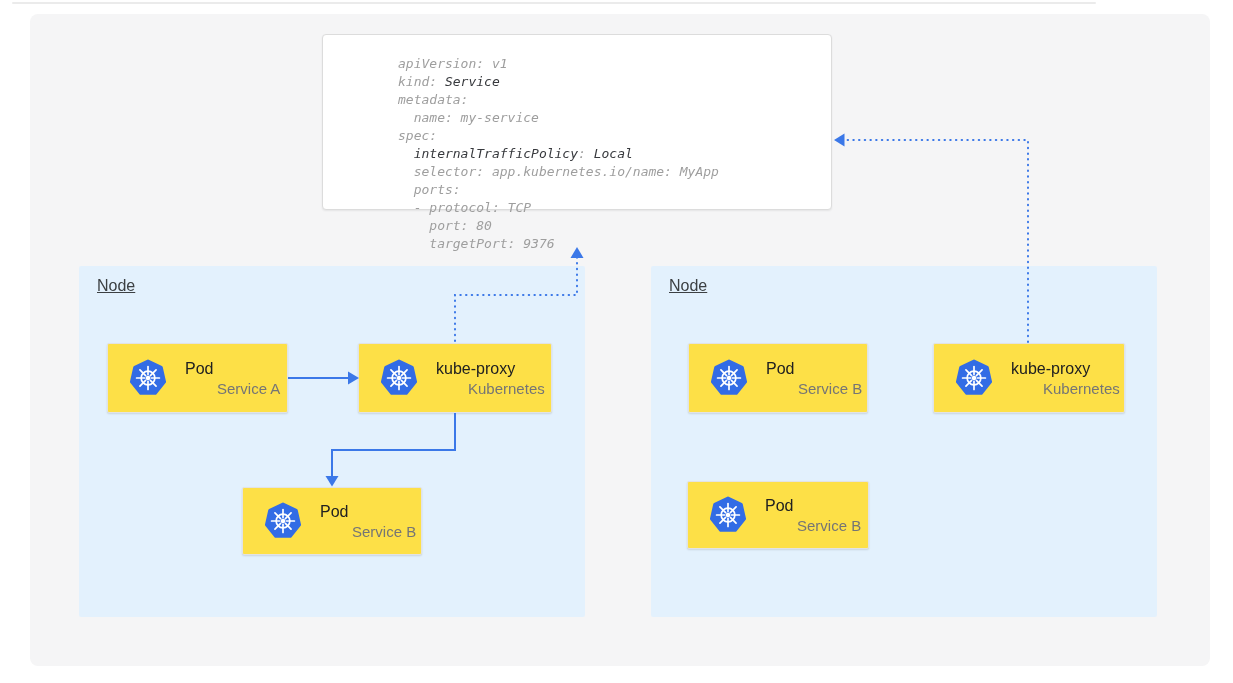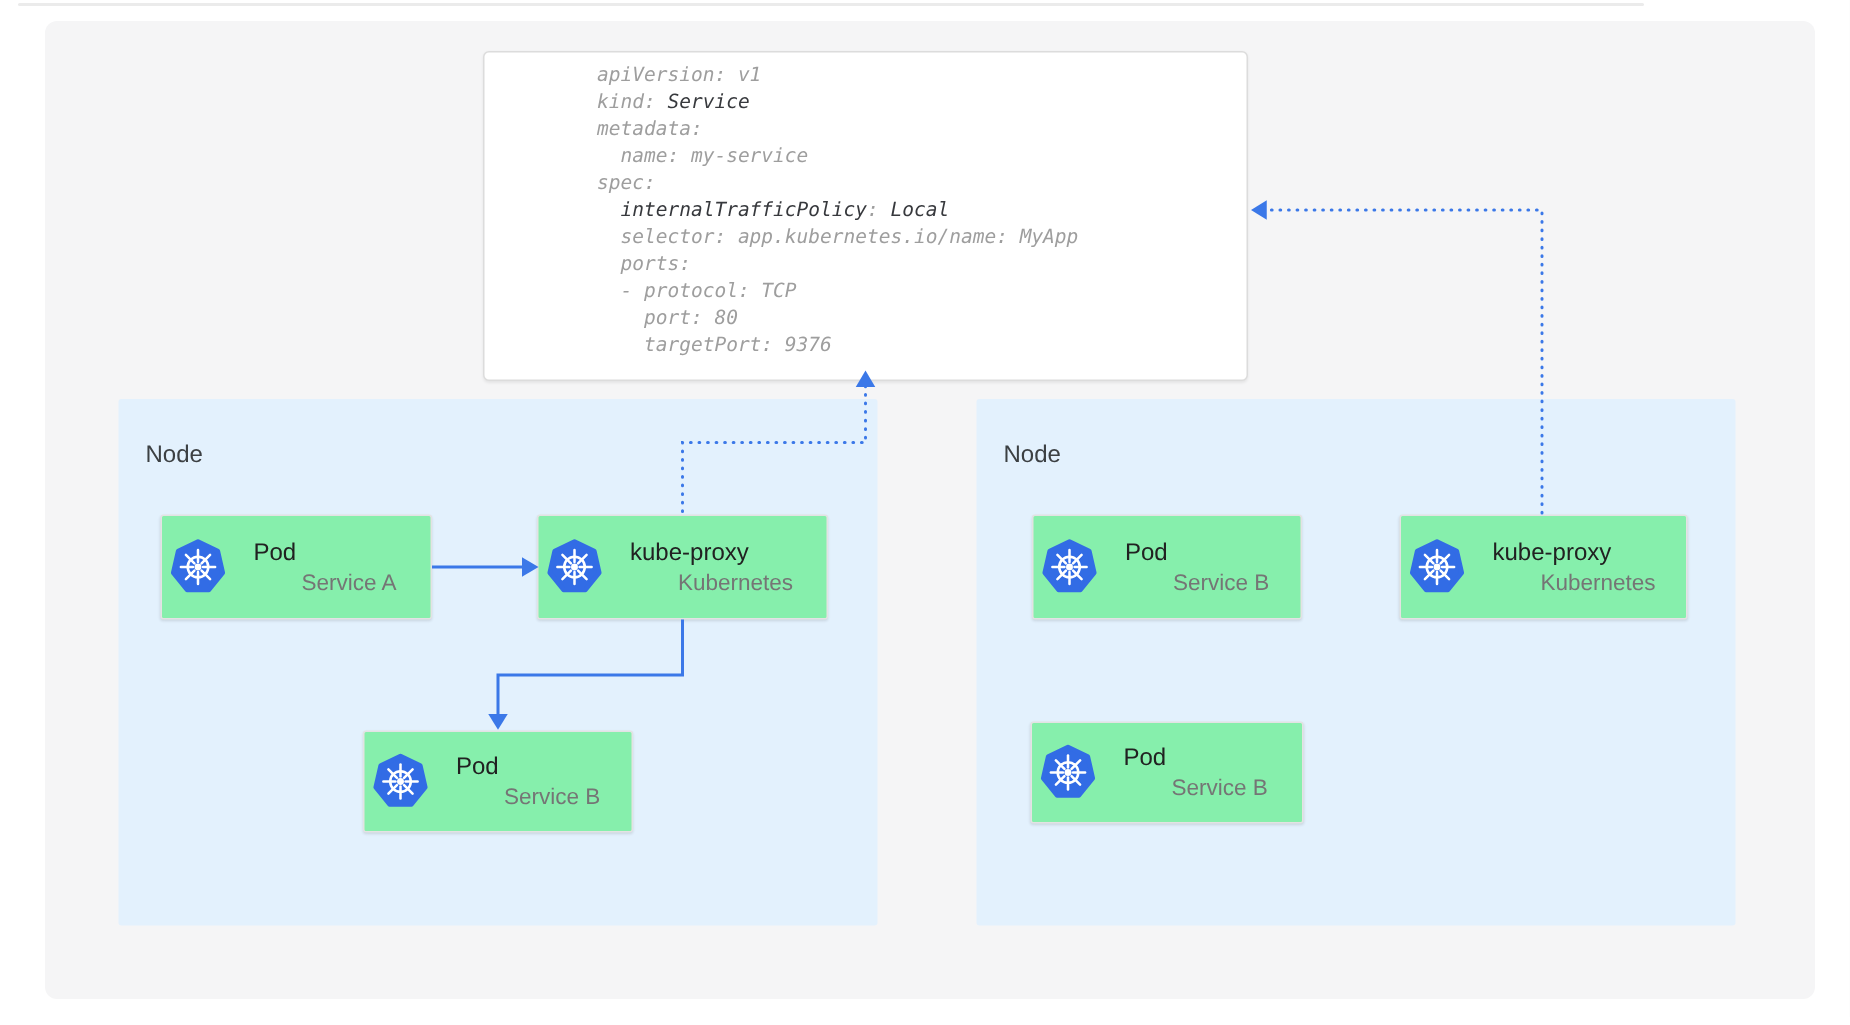--- a/index.html
+++ b/index.html
@@ -26,51 +26,51 @@
   }
   .top-divider{
     position:absolute;left:12px;top:2px;width:1084px;height:2px;
     background:var(--divider-color);border-radius:2px;
   }
   .panel{
     position:absolute;left:30px;top:14px;width:1180px;height:652px;
     background:var(--panel-bg);border-radius:8px;
   }
   .yaml-card{
-    position:absolute;left:322px;top:34px;width:510px;height:220px;
+    position:absolute;left:322px;top:34px;width:510px;height:176px;
     background:#ffffff;border:1px solid #dcdcdc;border-radius:4px;
     box-shadow:0 1px 2px rgba(0,0,0,.07);
-    padding:7px 10px 7px 75px;
+    padding:20px 10px 7px 75px;
   }
   .code{
     font-family:"DejaVu Sans Mono","Liberation Mono",monospace;
     font-style:italic;
     font-size:13px;line-height:18px;
     color:var(--code-gray);
     white-space:pre;
   }
   .code .b{font-weight:normal;color:var(--code-dark);}
   .node{
     position:absolute;top:266px;width:506px;height:351px;
     background:var(--node-bg);border-radius:2px;
   }
   .node-left{left:79px;}
   .node-right{left:651px;}
   .node-label{
-    position:absolute;left:18px;top:29px;
-    font-size:16px;color:var(--label-color);
+    position:absolute;left:18px;top:11px;
+    font-size:16px;color:var(--label-color);text-decoration:underline;
   }
   .card{
     position:absolute;
-    background:#86efac;
+    background:#fde047;
     border:1px solid var(--card-border);
     box-shadow:0 1px 2px rgba(0,0,0,.12);
     border-radius:2px;
     display:flex;align-items:center;
-    padding-left:5px;gap:18px;
+    padding-left:21px;gap:18px;
   }
   .k8s{width:38px;height:38px;flex:0 0 auto;}
   .k8s-hept{fill:var(--k8s-blue);stroke:var(--k8s-blue);stroke-width:3;stroke-linejoin:round;}
   .k8s-wheel{stroke:#ffffff;fill:none;stroke-width:1.6;stroke-linecap:round;}
   .k8s-hub{fill:#ffffff;}
   .card-title{font-size:16px;color:var(--title-color);line-height:20px;}
   .card-subtitle{font-size:15px;color:var(--subtitle-color);line-height:19px;margin-left:32px;}
   .overlay{
     position:absolute;left:0;top:0;width:1233px;height:683px;
     pointer-events:none;

